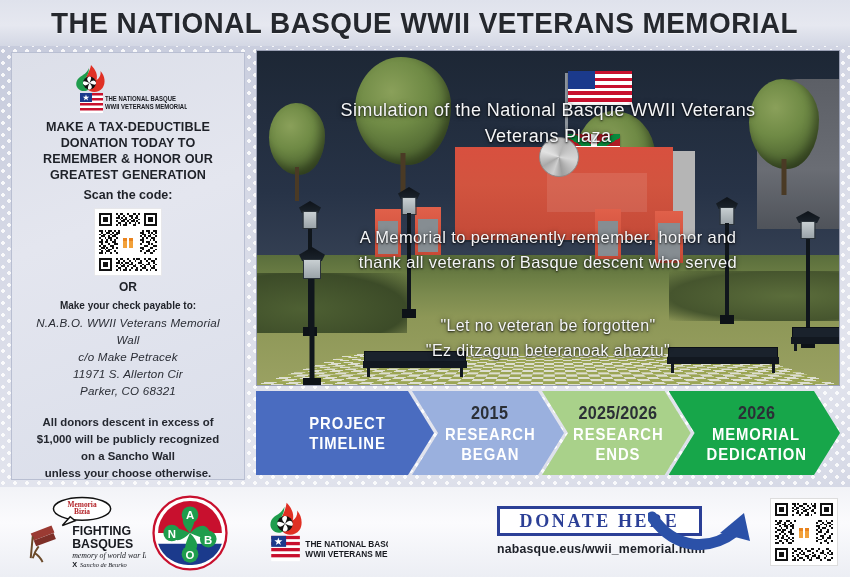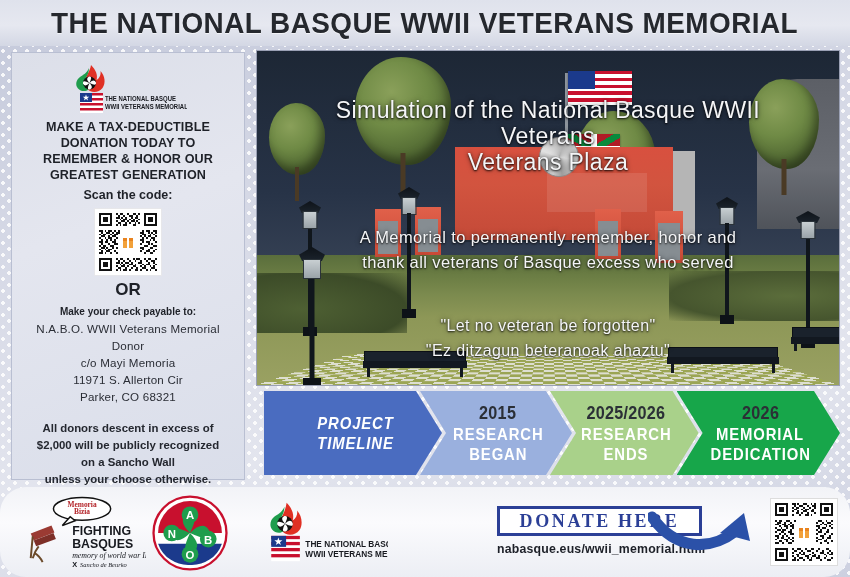--- a/index.html
+++ b/index.html
@@ -48,23 +48,23 @@
   .side-head{
     font-size:12.6px;font-weight:bold;line-height:16px;
     letter-spacing:.1px;margin:3px 2px 0;
   }
   .scan{font-size:12.5px;font-weight:bold;margin-top:5px;}
   .qr-box{
     width:62px;height:62px;margin:6px auto 2px;background:#fff;
     border:1px solid #e7e7ea;padding:2px;box-sizing:content-box;
     display:flex;align-items:center;justify-content:center;position:relative;
   }
-  .or{font-size:17px;font-weight:bold;margin:4px 0 3px;}
+  .or{font-size:12px;font-weight:bold;margin:4px 0 3px;}
   .pay{font-size:10px;font-weight:bold;line-height:17px;}
-  .addr{font-size:11.6px;line-height:17px;color:#2a2d35;letter-spacing:.2px;}
+  .addr{font-size:11.6px;line-height:17px;color:#2a2d35;letter-spacing:.2px;font-style:italic;}
   .donorwall{font-size:11.4px;font-weight:bold;line-height:17px;margin-top:15px;color:#24272f;}
   
   #sim{
     position:absolute;left:256px;top:50px;width:584px;height:336px;
     overflow:hidden;
     background:linear-gradient(180deg,#1d2735 0%,#273347 42%,#3a4558 72%,#57626f 100%);
     border:1px solid #9aa0b4;box-sizing:border-box;
   }
   .ground{
     position:absolute;left:0;right:0;bottom:0;height:130px;
@@ -125,34 +125,34 @@
       linear-gradient(to bottom left,transparent calc(50% - 3.2px),#0a8a3c calc(50% - 3.2px),#0a8a3c calc(50% + 3.2px),transparent calc(50% + 3.2px));}
   .ikur .cr{position:absolute;left:0;top:0;width:100%;height:100%;
     background:
       linear-gradient(90deg,transparent calc(50% - 3px),#fff calc(50% - 3px),#fff calc(50% + 3px),transparent calc(50% + 3px)),
       linear-gradient(180deg,transparent calc(50% - 3px),#fff calc(50% - 3px),#fff calc(50% + 3px),transparent calc(50% + 3px));}
   .bldg{position:absolute;right:-6px;top:28px;width:88px;height:150px;background:linear-gradient(180deg,#5c5f66 0%,#6a6d74 60%,#4f535a 100%);border-radius:40px 6px 0 0;}
   
   .sim-txt{position:absolute;color:#f4f5f7;text-align:center;
     text-shadow:0 1px 2px rgba(0,0,0,.85),0 0 5px rgba(0,0,0,.6);
     font-weight:normal;letter-spacing:.4px;width:100%;left:0;}
-  #sim-title{top:46px;font-size:23px;line-height:26px;padding:0 56px;box-sizing:border-box;}
+  #sim-title{top:46px;font-size:18px;line-height:26px;padding:0 56px;box-sizing:border-box;}
   #sim-body{top:174px;font-size:16.5px;line-height:25px;padding:0 22px;box-sizing:border-box;}
   #sim-quotes{top:262px;font-size:16px;line-height:25px;}
   
   #timeline{position:absolute;left:256px;top:391px;width:584px;height:84px;display:flex;}
   .chev{position:relative;height:84px;display:flex;flex-direction:column;align-items:center;justify-content:center;
     clip-path:polygon(0 0, calc(100% - 26px) 0, 100% 50%, calc(100% - 26px) 100%, 0 100%, 26px 50%);
     box-sizing:border-box;padding:0 22px 0 26px;margin-left:-22px;}
-  .chev:first-child{margin-left:8px;clip-path:polygon(0 0, calc(100% - 26px) 0, 100% 50%, calc(100% - 26px) 100%, 0 100%);font-style:italic;}
+  .chev:first-child{margin-left:0;clip-path:polygon(0 0, calc(100% - 26px) 0, 100% 50%, calc(100% - 26px) 100%, 0 100%);}
   .chev .yr{font-weight:bold;font-size:18px;line-height:21px;letter-spacing:.3px;transform:scaleX(.9);color:#2b2f36;}
   .chev .lab{font-weight:bold;font-size:16.5px;line-height:20px;letter-spacing:1px;transform:scaleX(.9);color:#ffffff;text-align:center;}
   
   #footer{position:absolute;left:0;top:487px;width:850px;height:90px;
-    background:linear-gradient(180deg,#f2f3f7 0%,#fbfbfd 40%,#eceef4 100%);border-radius:26px;}
+    background:linear-gradient(180deg,#f2f3f7 0%,#fbfbfd 40%,#eceef4 100%);}
   #footer-inner{position:relative;width:100%;height:100%;}
   .fb-logo{position:absolute;left:26px;top:8px;width:120px;height:74px;}
   .donate-wrap{position:absolute;left:497px;top:19px;width:255px;}
   .donate-btn{
     width:205px;height:30px;border:3px solid #2b3f96;background:#ffffff;
     display:flex;align-items:center;justify-content:center;box-sizing:border-box;
   }
   .donate-btn span{color:#2b3f96;font-weight:bold;font-size:18px;letter-spacing:2.6px;
     font-family:"Liberation Serif", serif;}
   .donate-url{margin-top:6px;font-size:12.3px;font-weight:bold;color:#1d2028;letter-spacing:.2px;}
@@ -382,28 +382,28 @@
         <rect x="13" y="13" width="7" height="7" fill="#fff"></rect>
         <path d="M14 15.5 h5 v4 h-5 z" fill="#f2a13a"></path>
         <path d="M14 14.6 h5 v1.2 h-5 z" fill="#e8831f"></path>
         <rect x="16.1" y="14.6" width="0.8" height="4.9" fill="#fff"></rect>
       </svg>
     </div>
 
     <div class="or">OR</div>
     <div class="pay">Make your check payable to:</div>
     <div class="addr">N.A.B.O. WWII Veterans Memorial</div>
-    <div class="addr">Donor</div>
-    <div class="addr">c/o Mayi Memoria</div>
+    <div class="addr">Wall</div>
+    <div class="addr">c/o Make Petracek</div>
     <div class="addr">11971 S. Allerton Cir</div>
     <div class="addr">Parker, CO  68321</div>
 
     <div class="donorwall">
       <div>All donors descent in excess of</div>
-      <div>$2,000 will be publicly recognized</div>
+      <div>$1,000 will be publicly recognized</div>
       <div>on a Sancho Wall</div>
       <div>unless your choose otherwise.</div>
     </div>
   </div>
 
   <div id="sim">
     <div class="ground"></div>
     <div class="plaza"></div>
     <div class="grass-l"></div>
     <div class="grass-r"></div>
@@ -503,21 +503,21 @@
         <div class="seat"></div>
         <div class="leg" style="left:3px;"></div>
       </div>
 
     <div class="sim-txt" id="sim-title">
       <div>Simulation of the National Basque WWII Veterans</div>
       <div>Veterans Plaza</div>
     </div>
     <div class="sim-txt" id="sim-body">
       <div>A Memorial to permanently remember, honor and</div>
-      <div>thank all veterans of Basque excess who served</div>
+      <div>thank all veterans of Basque descent who served</div>
     </div>
     <div class="sim-txt" id="sim-quotes">
       <div>"Let no veteran be forgotten"</div>
       <div>"Ez ditzagun beteranoak ahaztu"</div>
     </div>
   </div>
 
   <div id="timeline">
     <div class="chev" style="flex:0 0 178px;background:#4a6cc0;">
       <div class="lab">PROJECT</div>

